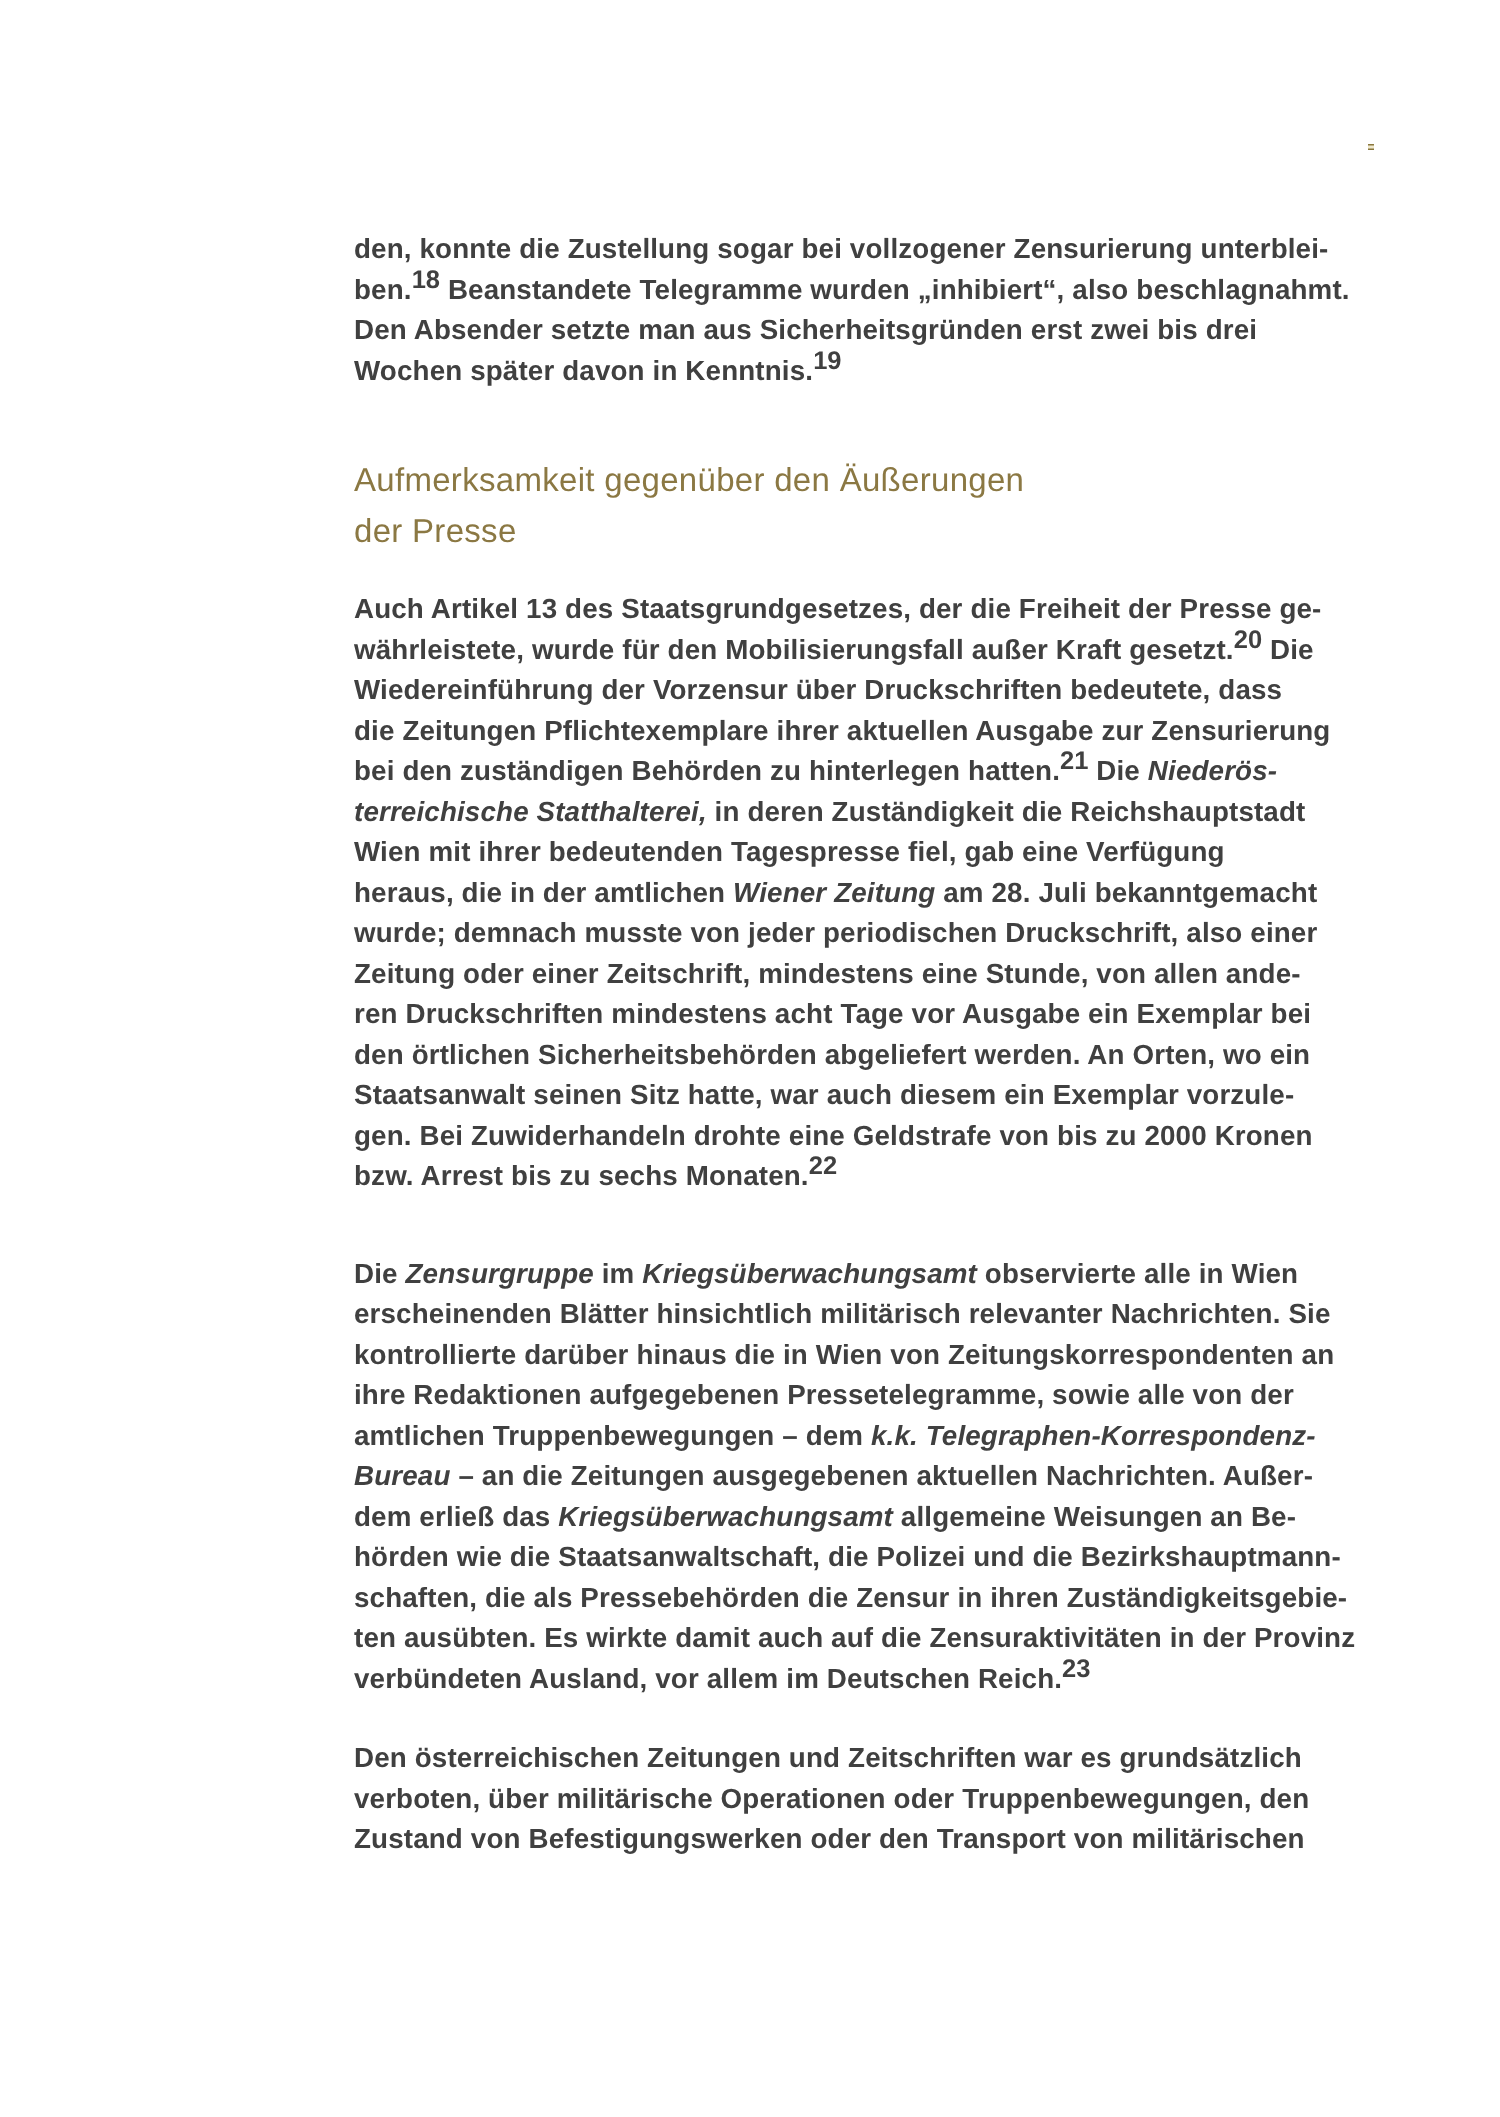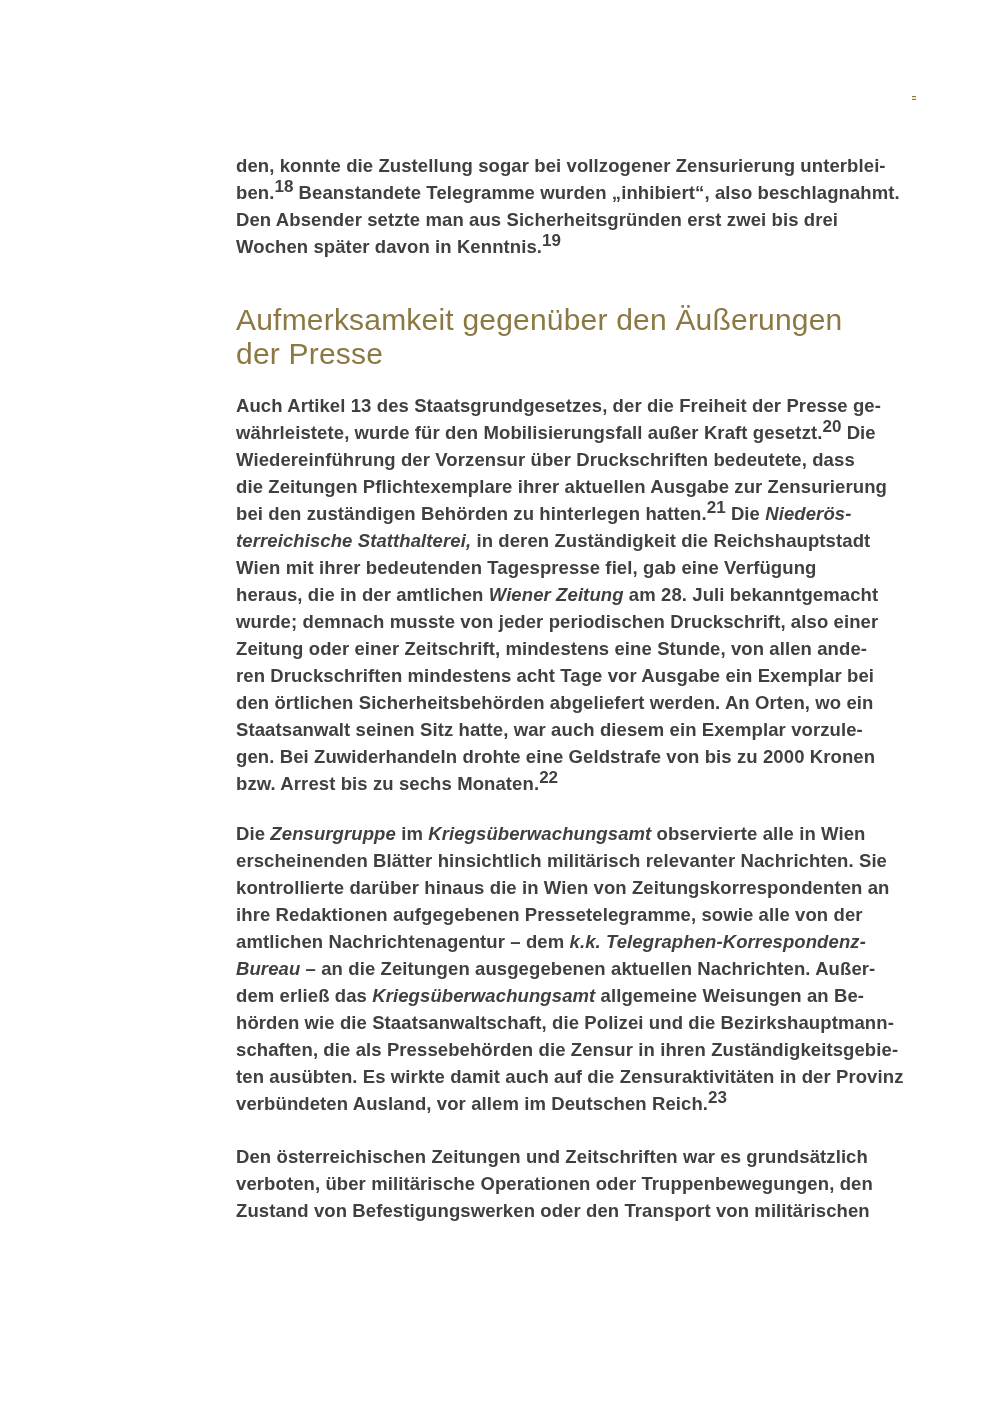--- a/index.html
+++ b/index.html
@@ -44,39 +44,39 @@
     font-size: 18.5px;
     font-weight: 700;
     color: #404040;
     letter-spacing: 0.1px;
   }
   .para .line, .heading .line {
     white-space: pre;
     line-height: 27px;
   }
   .heading {
-    font-size: 30px;
+    font-size: 22px;
     font-weight: 300;
     color: #8b7843;
     letter-spacing: 0.2px;
   }
   .heading .line {
     line-height: 34px;
   }
   .it { font-style: italic; }
   sup {
     font-size: 17px;
     line-height: 0;
     vertical-align: super;
     letter-spacing: 0;
   }
   #p1 { margin-top: 152px; }
   #heading { margin-top: 43px; }
   #p2 { margin-top: 21px; }
-  #p3 { margin-top: 23px; }
+  #p3 { margin-top: 38px; }
   #p4 { margin-top: 26px; }
 </style>
 </head>
 <body>
 
 <div class="page">
   <div class="page-number">57</div>
   <div class="header-rule"></div>
 
   <div class="content">
@@ -108,21 +108,21 @@
         <div class="line"><span>Staatsanwalt seinen Sitz hatte, war auch diesem ein Exemplar vorzule-</span></div>
         <div class="line"><span>gen. Bei Zuwiderhandeln drohte eine Geldstrafe von bis zu 2000 Kronen</span></div>
         <div class="line"><span>bzw. Arrest bis zu sechs Monaten.</span><sup>22</sup></div>
       </div>
 
     <div class="para" id="p3">
         <div class="line"><span>Die </span><span class="it">Zensurgruppe</span><span> im </span><span class="it">Kriegsüberwachungsamt</span><span> observierte alle in Wien</span></div>
         <div class="line"><span>erscheinenden Blätter hinsichtlich militärisch relevanter Nachrichten. Sie</span></div>
         <div class="line"><span>kontrollierte darüber hinaus die in Wien von Zeitungskorrespondenten an</span></div>
         <div class="line"><span>ihre Redaktionen aufgegebenen Pressetelegramme, sowie alle von der</span></div>
-        <div class="line"><span>amtlichen Nachrichtenagentur – dem </span><span class="it">k.k. Telegraphen-Korrespondenz-</span></div>
+        <div class="line"><span>amtlichen Truppenbewegungen – dem </span><span class="it">k.k. Telegraphen-Korrespondenz-</span></div>
         <div class="line"><span class="it">Bureau</span><span> – an die Zeitungen ausgegebenen aktuellen Nachrichten. Außer-</span></div>
         <div class="line"><span>dem erließ das </span><span class="it">Kriegsüberwachungsamt</span><span> allgemeine Weisungen an Be-</span></div>
         <div class="line"><span>hörden wie die Staatsanwaltschaft, die Polizei und die Bezirkshauptmann-</span></div>
         <div class="line"><span>schaften, die als Pressebehörden die Zensur in ihren Zuständigkeitsgebie-</span></div>
         <div class="line"><span>ten ausübten. Es wirkte damit auch auf die Zensuraktivitäten in der Provinz</span></div>
         <div class="line"><span>verbündeten Ausland, vor allem im Deutschen Reich.</span><sup>23</sup></div>
       </div>
 
     <div class="para" id="p4">
         <div class="line"><span>Den österreichischen Zeitungen und Zeitschriften war es grundsätzlich</span></div>

